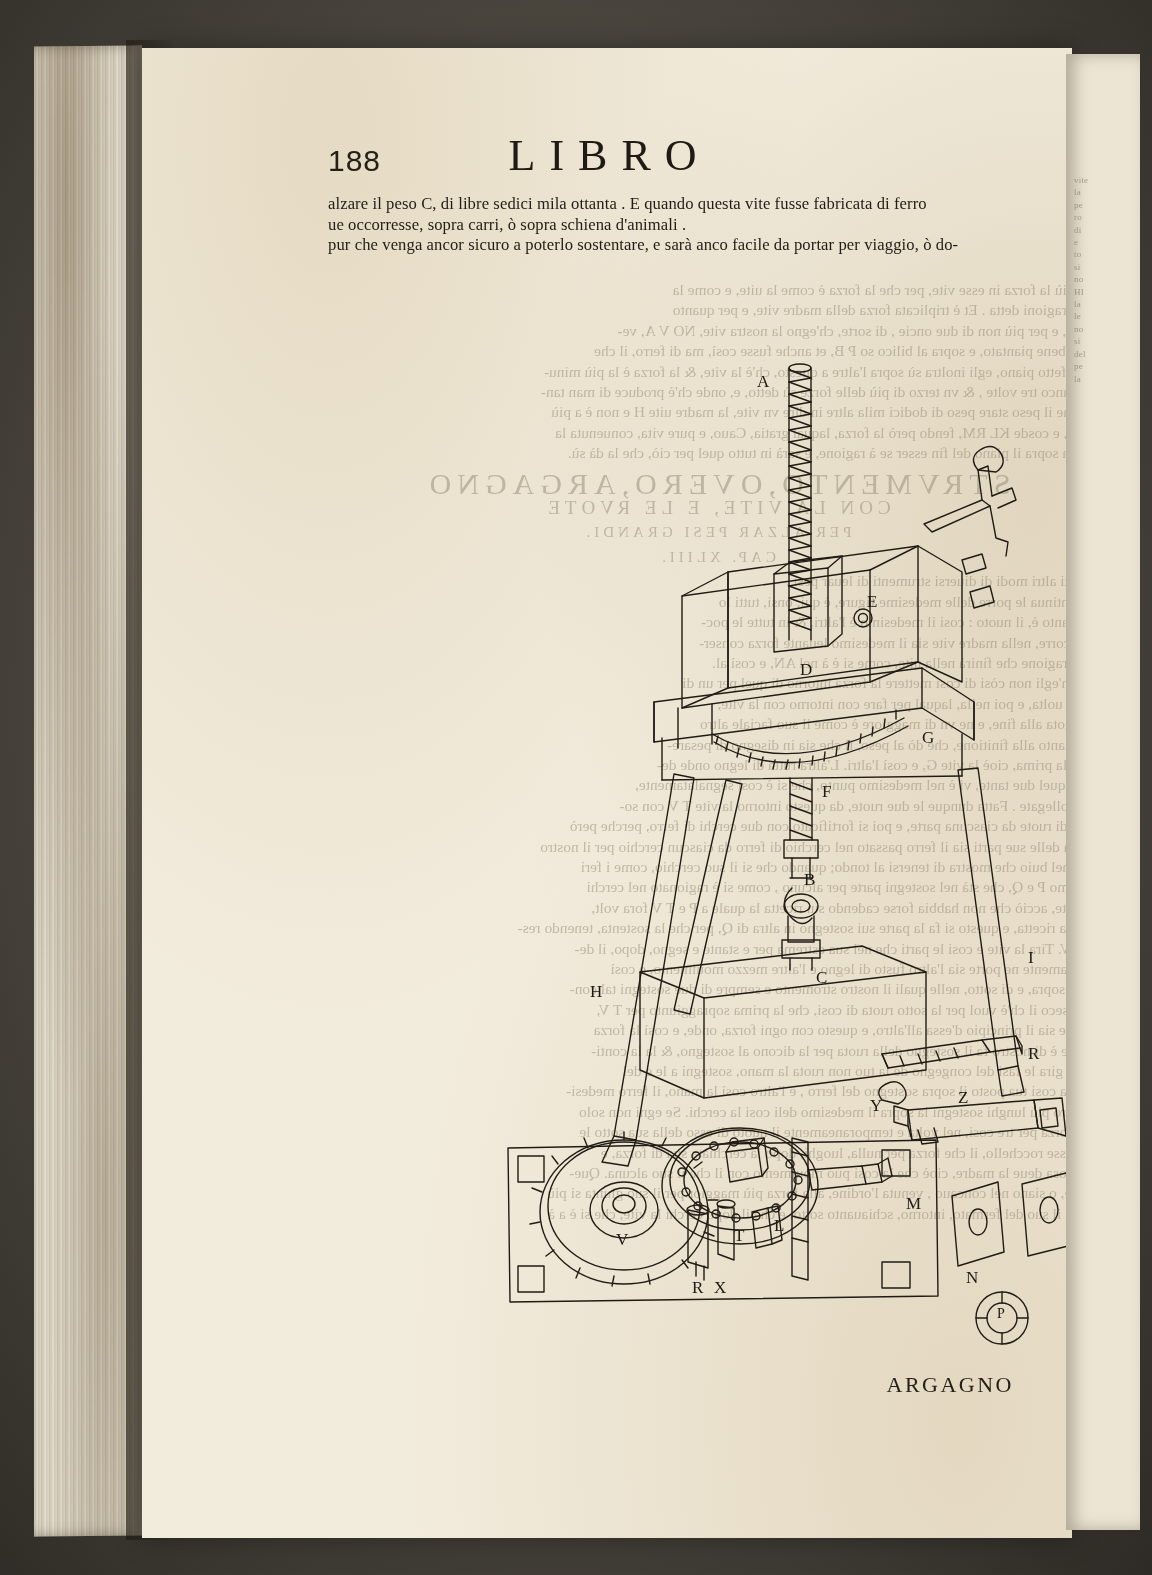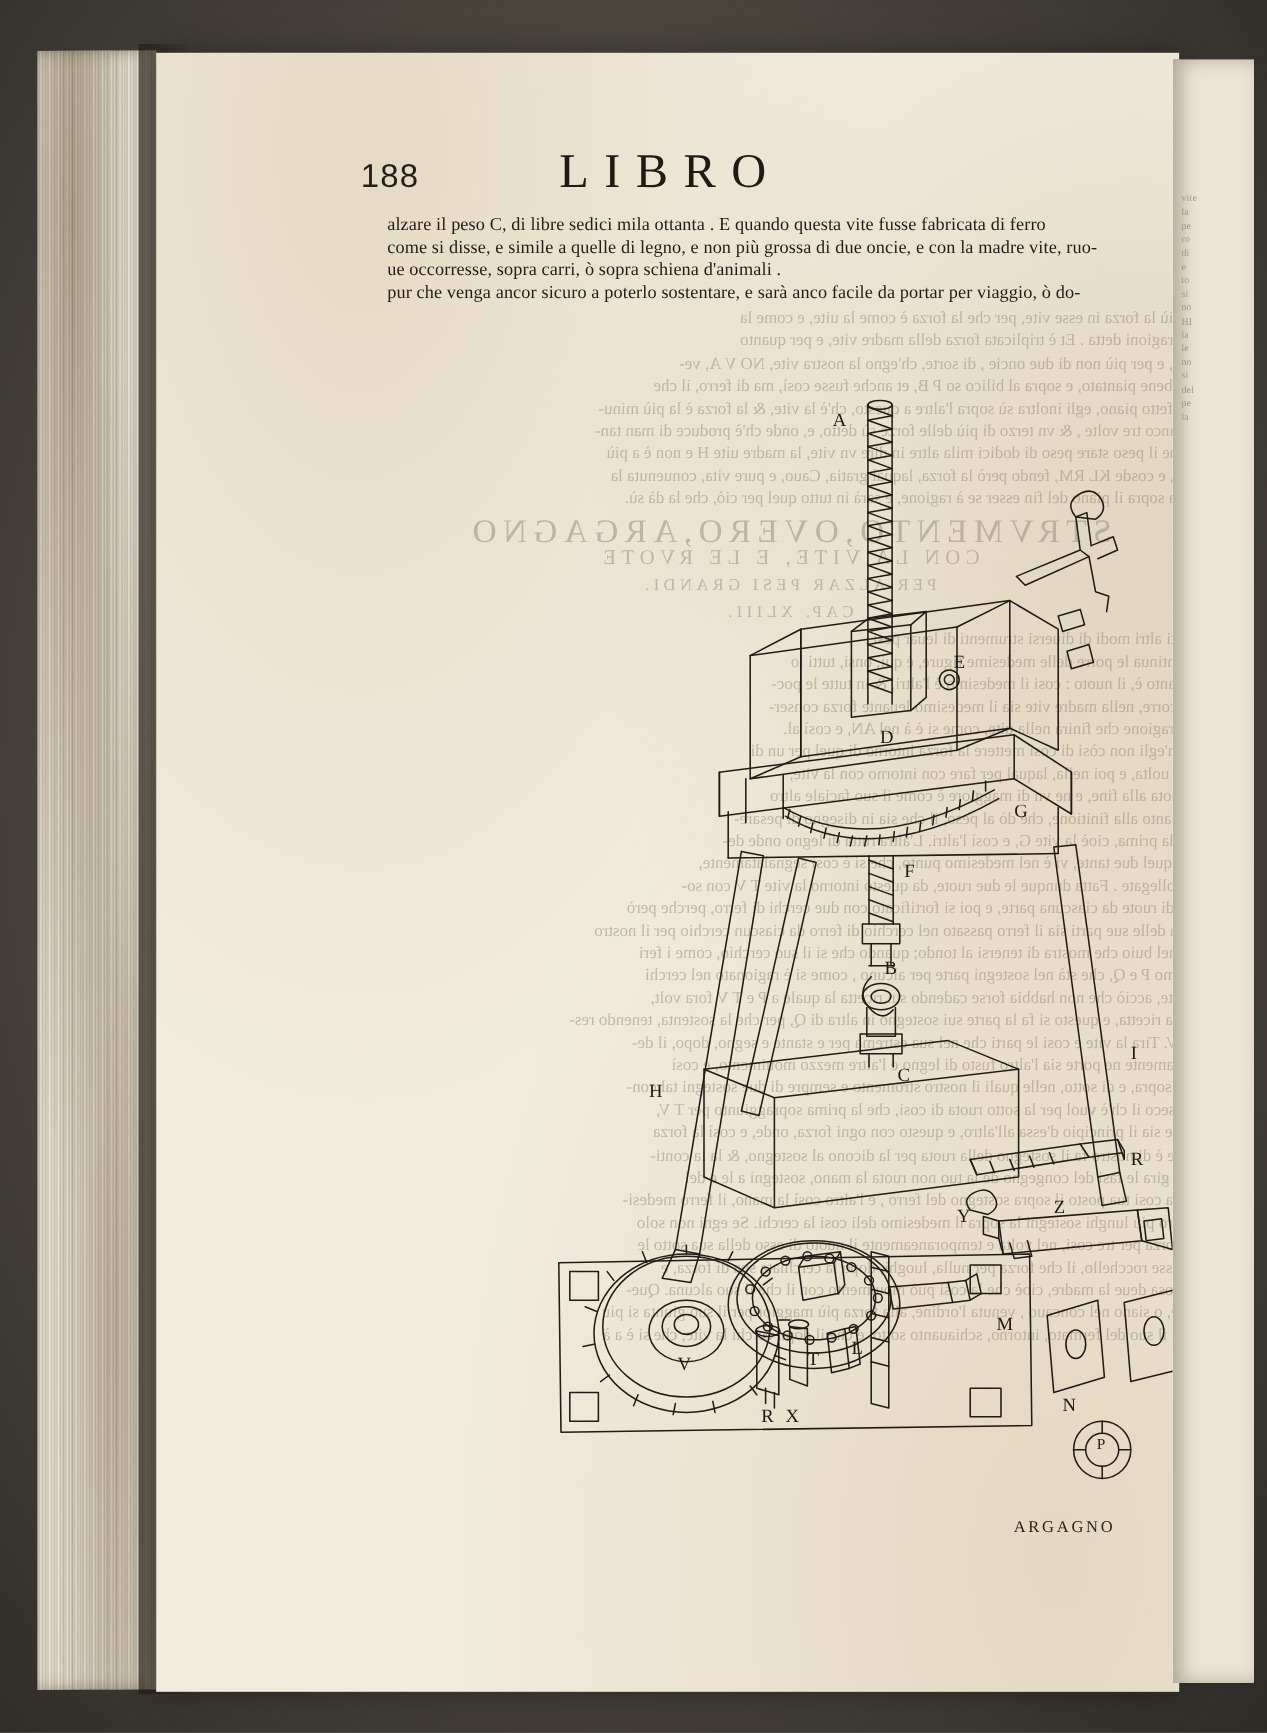--- a/index.html
+++ b/index.html
@@ -127,21 +127,20 @@
   .body-text {
     position: absolute;
     left: 186px;
     top: 146px;
     width: 770px;
     font-size: 16.6px;
     line-height: 20.6px;
     color: #211c16;
     text-align: justify;
     letter-spacing: .1px;
-    margin-left: 24px;
   }
   .body-text .l { display: block; white-space: nowrap; }
 
   
   .showthrough {
     position: absolute;
     left: 180px;
     top: 232px;
     width: 790px;
     color: #9a907c;
@@ -172,21 +171,21 @@
     font-size: 15px;
     letter-spacing: 4px;
     margin: 4px 0;
   }
   .showthrough .p { display: block; }
 
   .catchword {
     position: absolute;
     right: 58px;
     bottom: 140px;
-    font-size: 15px;
+    font-size: 22px;
     letter-spacing: 2.5px;
     color: #241f18;
   }
 
   
   .plate {
     position: absolute;
     left: 180px;
     top: 262px;
     width: 790px;
@@ -257,21 +256,20 @@
       <span class="p">condiciosa deue la madre, cioè che la cosi può mouimento con il che il suo alcuna. Que-</span>
       <span class="p">se volte, o siano nel concauo , venuta l'ordine, alla forza più maggior per il suo giunta si più</span>
       <span class="p">un fine, il suo del fermato, intorno, schiauanto sotto, e che il dopo cerchi la vite, che si è a à</span>
     </div>
 
     <div class="folio">188</div>
     <div class="running-head">LIBRO</div>
 
     <div class="body-text">
       <span class="l">alzare il peso  C,  di libre sedici mila ottanta .  E quando questa vite fusse fabricata di ferro</span>
-      <span class="l">come si disse, e simile a quelle di legno, e non più grossa di due oncie, e con la madre vite, ruo-</span>
       <span class="l">ue occorresse, sopra carri, ò sopra schiena d'animali .</span>
       <span class="l">pur che venga ancor sicuro a poterlo sostentare, e sarà anco facile da portar per viaggio, ò do-</span>
     </div>
 
     <div class="plate">
       <svg width="790" height="1070" viewBox="0 0 790 1070" fill="none" stroke="#201b14" stroke-width="1.4" stroke-linecap="round" stroke-linejoin="round">
 
         <g>
           <path d="M467 58 L467 330 M489 58 L489 330"></path>
           <path d="M467 60 L489 68 M467 72 L489 80 M467 84 L489 92 M467 96 L489 104

